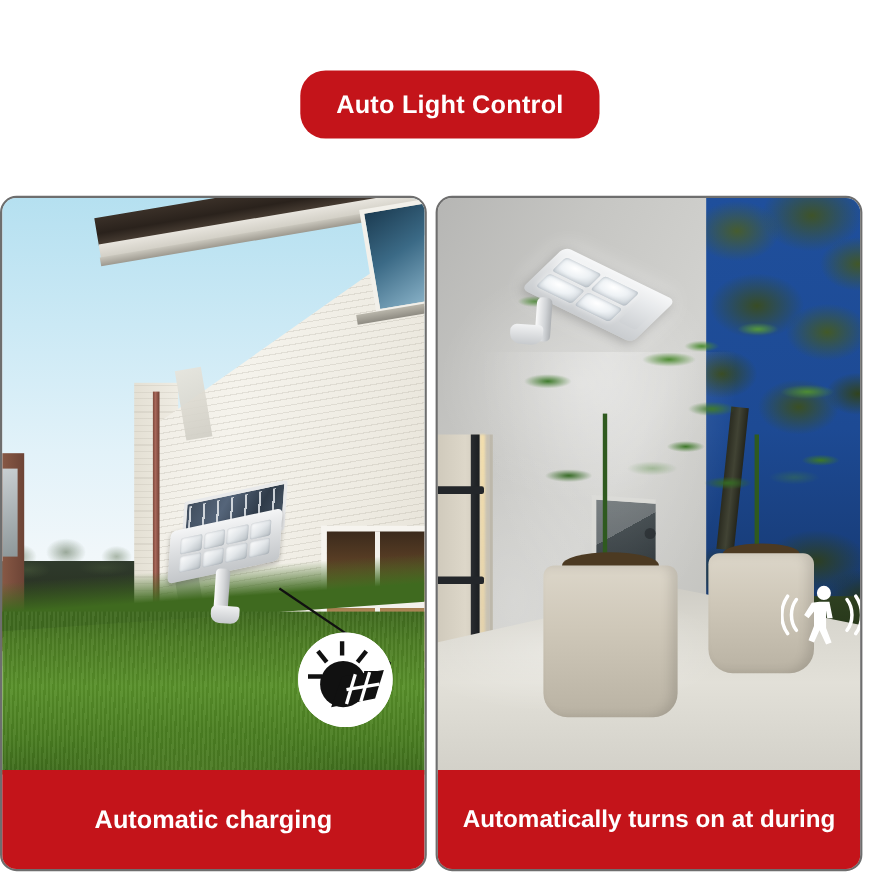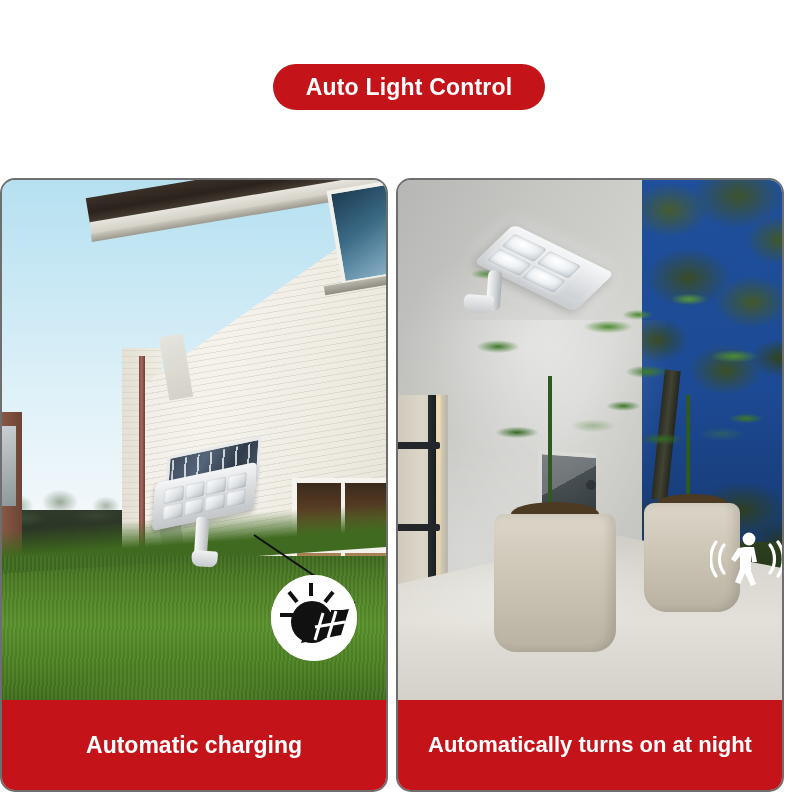--- a/index.html
+++ b/index.html
@@ -20,21 +20,21 @@
     height: 800px;
     background: #ffffff;
   }
 
   
   .title-banner {
     position: absolute;
     left: 273px;
     top: 64px;
     width: 272px;
-    height: 46px;
+    height: 62px;
     background: #c4141a;
     border-radius: 23px;
     display: flex;
     align-items: center;
     justify-content: center;
   }
   .title-text {
     color: #ffffff;
     font-size: 23px;
     font-weight: bold;
@@ -807,18 +807,18 @@
             </g>
             <g fill="#ffffff">
               <circle cx="39" cy="10" r="6.4"></circle>
               <path d="M35 18 L44 18 L47 33 L42 33 L41 26 L41 42 L46 55 L41 57 L35 44 L30 55 L25 53 L30 40 L30 27 L25 33 L21 30 L28 19 Z"></path>
             </g>
           </svg>
         </div>
       </div>
 
       <div class="caption">
-        <span class="caption-line single">Automatically turns on at night</span>
+        <span class="caption-line single">Automatically turns on at during</span>
       </div>
     </div>
 
   </div>
 </div>
 
 </body></html>

